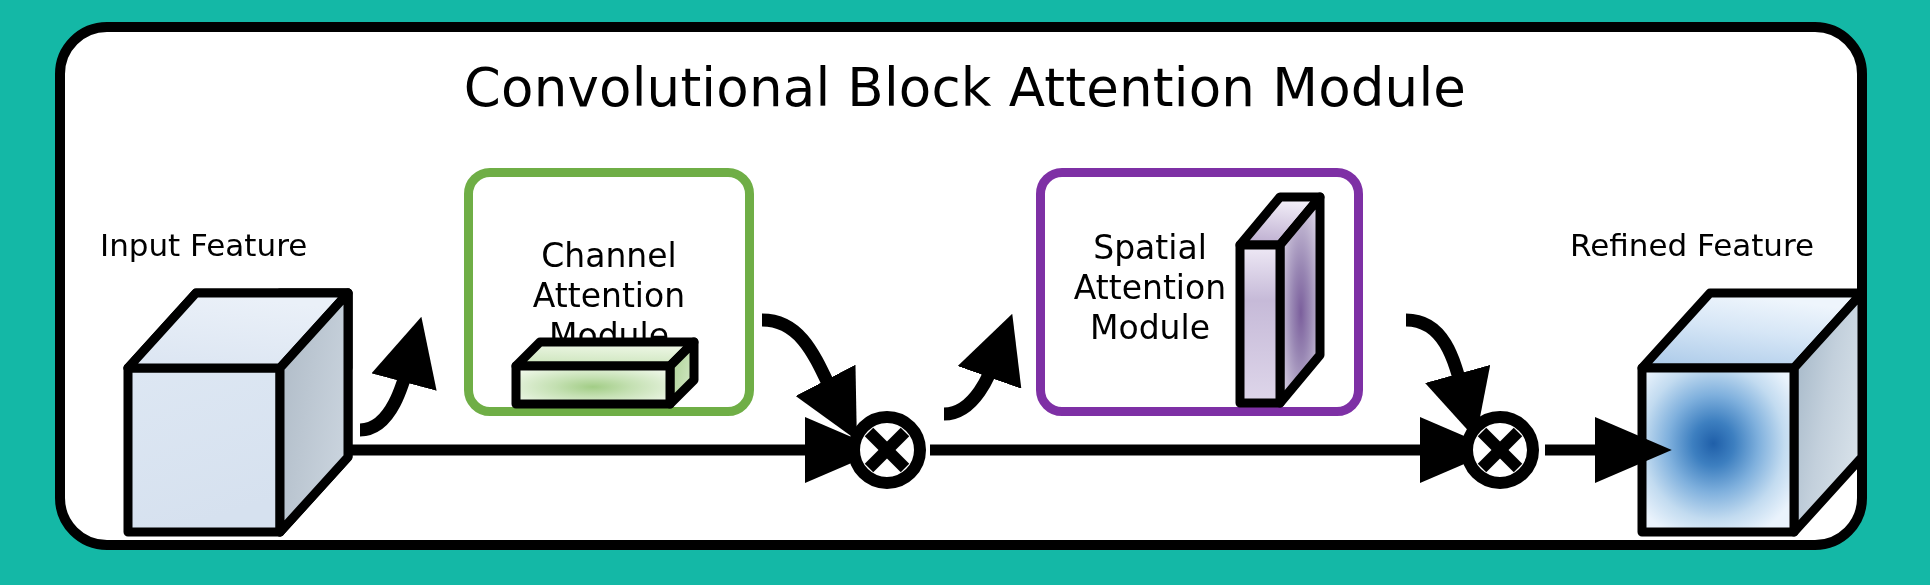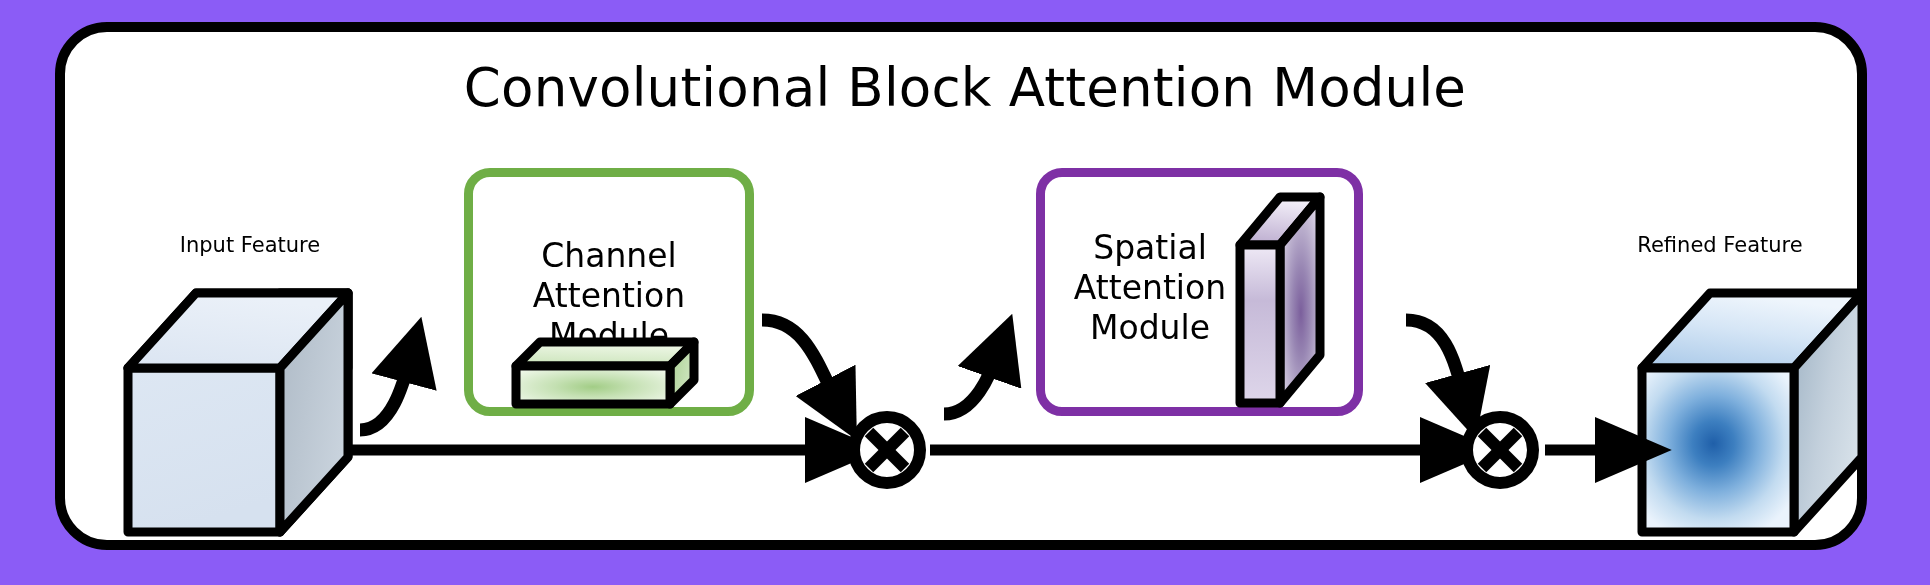--- a/index.html
+++ b/index.html
@@ -10,21 +10,21 @@
   body {
     width: 1930px;
     height: 585px;
     font-family: "DejaVu Sans", "Liberation Sans", sans-serif;
     overflow: hidden;
   }
   #stage {
     position: relative;
     width: 1930px;
     height: 585px;
-    background: #8b5cf6;
+    background: #14b8a6;
   }
   #cbam-frame {
     position: absolute;
     left: 55px;
     top: 22px;
     width: 1812px;
     height: 528px;
     border: 10px solid #000000;
     border-radius: 52px;
     box-sizing: border-box;
@@ -37,24 +37,24 @@
     width: 1930px;
     text-align: center;
     font-size: 53px;
     line-height: 60px;
     color: #000000;
     letter-spacing: 0.2px;
     white-space: nowrap;
   }
   .cube-label {
     position: absolute;
-    font-size: 21px;
+    font-size: 31px;
     line-height: 34px;
     color: #000000;
-    text-align: center;
+    text-align: left;
     white-space: nowrap;
   }
   #label-input   { left: 100px;  top: 228px; width: 300px; }
   #label-refined { left: 1570px; top: 228px; width: 300px; }
 
   
   .att-box {
     position: absolute;
     box-sizing: border-box;
     background: #ffffff;

